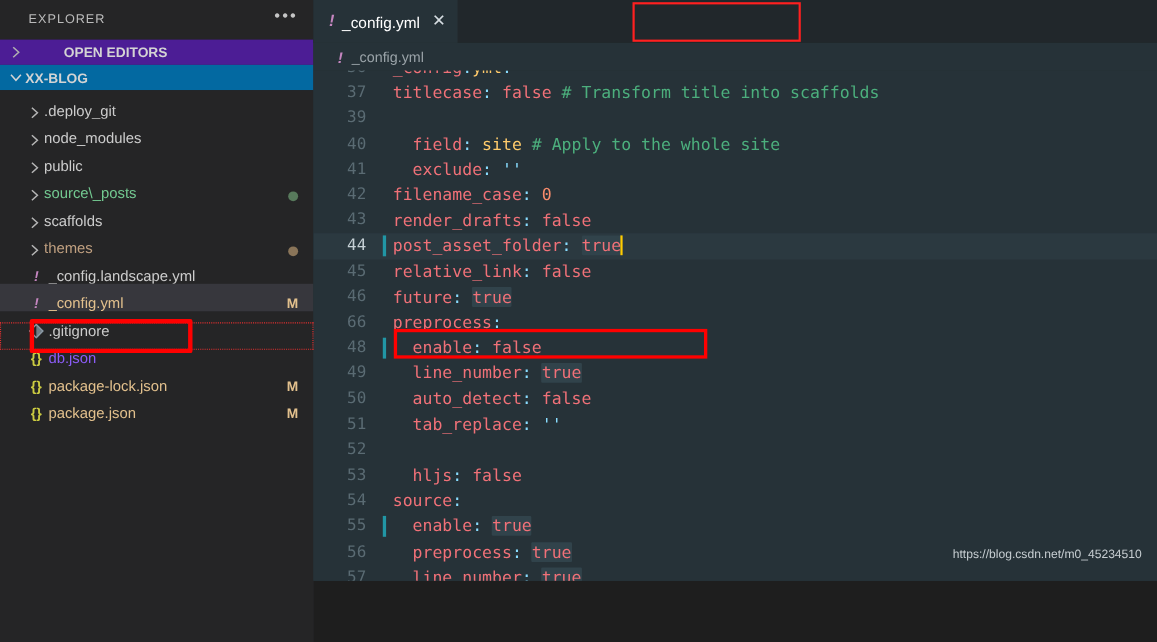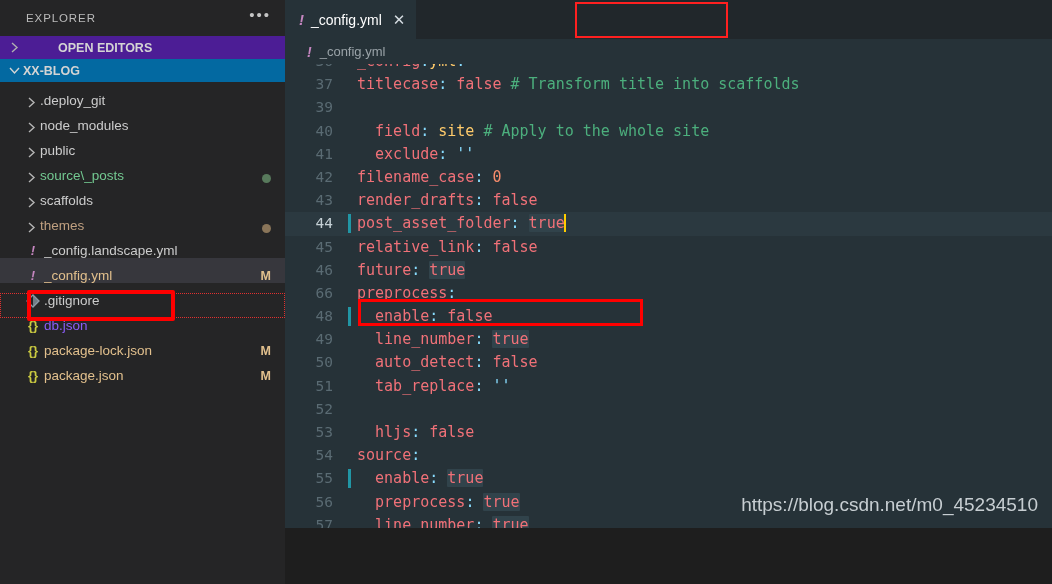--- a/index.html
+++ b/index.html
@@ -271,21 +271,21 @@
     border: 3px solid #ff0000;
     pointer-events: none;
     z-index: 9;
   }
 
   .watermark {
     position: absolute;
     right: 14px;
     bottom: 12px;
     font-family: "Liberation Sans", sans-serif;
-    font-size: 19px;
+    font-size: 11px;
     color: #c7ced2;
     z-index: 10;
     user-select: none;
   }
 </style>
 </head>
 <body>
 
 <div id="app">
 

